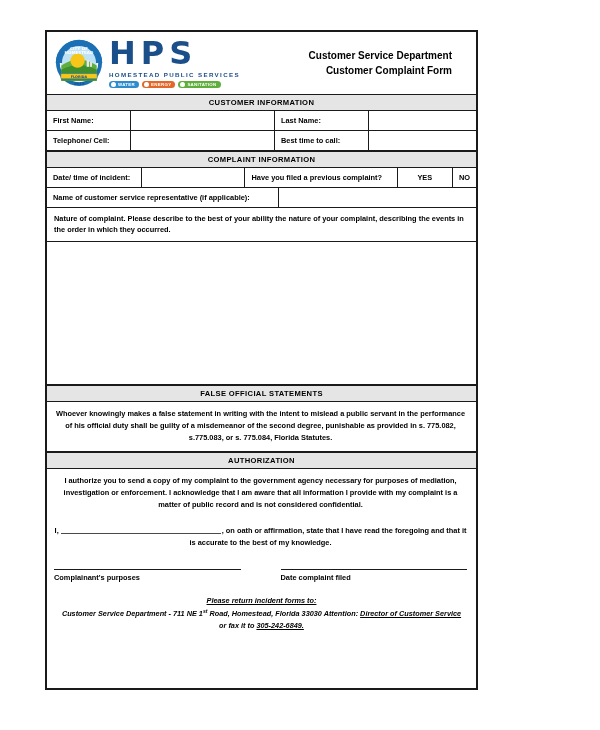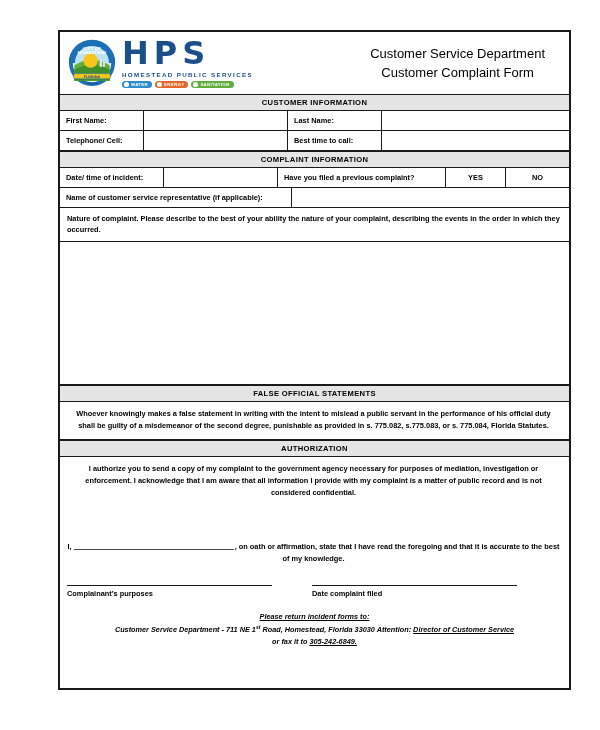--- a/index.html
+++ b/index.html
@@ -10,23 +10,23 @@
   body {
     width: 600px;
     height: 730px;
     font-family: "Liberation Sans", sans-serif;
     color: #000000;
     overflow: hidden;
   }
 
   .page-wrap {
     position: absolute;
-    left: 58px;
+    left: 45px;
     top: 30px;
-    width: 513px;
+    width: 433px;
     height: 660px;
     border: 2px solid #1a1a1a;
     background: #ffffff;
     box-sizing: border-box;
   }
 
   
   .form-header {
     height: 62px;
     display: flex;
@@ -71,23 +71,23 @@
   }
   .badge .dot {
     width: 5px; height: 5px; border-radius: 50%;
     background: #ffffff; flex: 0 0 5px;
   }
   .badge-water { background: #2f8ccc; }
   .badge-energy { background: #e3662a; }
   .badge-sanitation { background: #5fae3e; }
 
   .header-right {
-    text-align: center;
-    font-size: 13px;
-    font-weight: normal;
+    text-align: right;
+    font-size: 10px;
+    font-weight: bold;
     line-height: 1.5;
     padding-right: 14px;
   }
 
   
   .section-bar {
     background: #e5e5e5;
     border-top: 1.4px solid #1a1a1a;
     border-bottom: 1.4px solid #1a1a1a;
     text-align: center;
@@ -132,21 +132,21 @@
   
   .para {
     font-size: 7.4px;
     font-weight: bold;
     line-height: 1.62;
     padding: 6px 9px 7px 7px;
     text-align: center;
   }
   .para.statute { border-bottom: 1.4px solid #1a1a1a; }
 
-  .oath { padding: 7px 9px 4px 7px; margin-top: 28px; }
+  .oath { padding: 7px 9px 4px 7px; }
   .oath-line {
     display: inline-block;
     width: 160px;
     border-bottom: 1px solid #4a4a4a;
     height: 7px;
     margin: 0 1px -1px 2px;
   }
 
   
   .sig-row {

